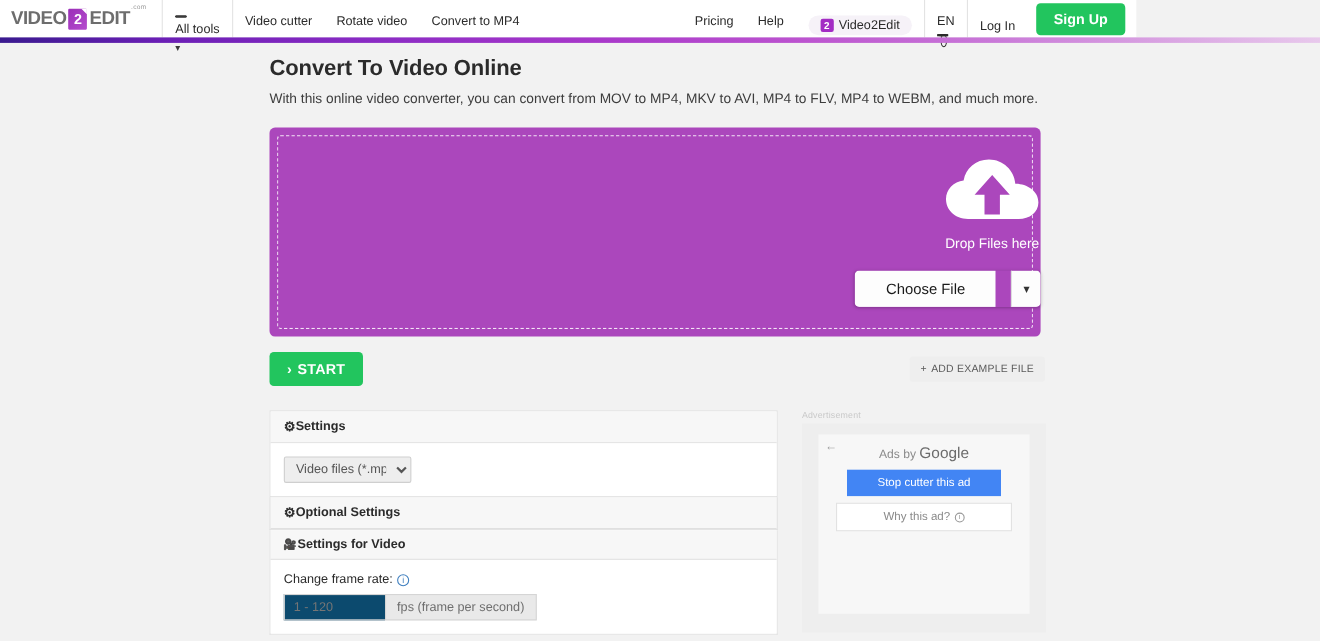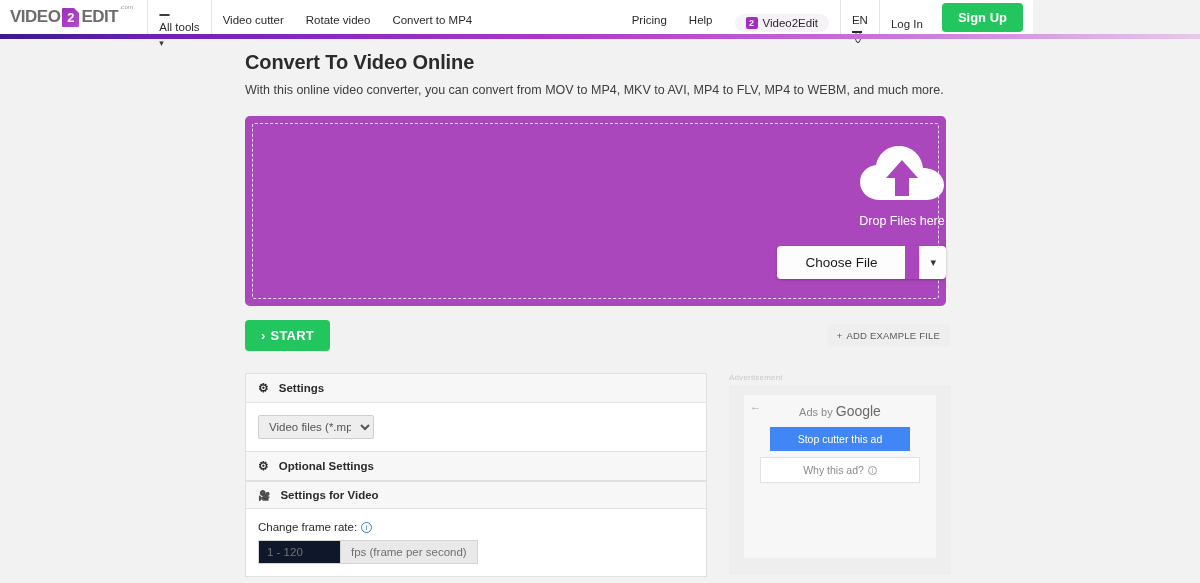--- a/index.html
+++ b/index.html
@@ -173,35 +173,35 @@
     align-items: flex-start;
   }
   .settings-col { width: 462px; }
   .panel {
     background: #fff; border: 1px solid #e0e0e0;
   }
   .panel + .panel { border-top: none; }
   .panel-head {
     background: #f7f7f7; border-bottom: 1px solid #e0e0e0;
     font-size: 11.5px; color: #2b2b2b; font-weight: bold;
-    padding: 7px 12px; display: flex; align-items: center; gap: 10px;
+    padding: 7px 12px; display: flex; align-items: center; gap: 0;
   }
   .panel-body { padding: 12px; background: #fff; }
   .field-label { font-size: 11.5px; color: #2b2b2b; margin-bottom: 7px;
     display: flex; align-items: center; gap: 4px; }
   select.fmt-select {
     font-size: 11.5px; color: #555; background: #eeeeee;
     border: 1px solid #cfcfcf; border-radius: 2px;
     padding: 4px 6px; width: 116px; font-family: "Liberation Sans", sans-serif;
   }
   .fps-row { display: flex; }
   .fps-input {
-    width: 82px; font-size: 11.5px; color: #9a9a9a;
+    width: 92px; font-size: 11.5px; color: #9a9a9a;
     border: 1px solid #d5d5d5; border-right: none;
-    padding: 5px 8px; background: #0f172a; outline: none;
+    padding: 5px 8px; background: #0c4a6e; outline: none;
     font-family: "Liberation Sans", sans-serif;
   }
   .fps-suffix {
     background: #e9e9e9; border: 1px solid #d5d5d5;
     font-size: 11.5px; color: #6f6f6f; padding: 5px 10px;
   }
   .info-i {
     display: inline-flex; align-items: center; justify-content: center;
     width: 11px; height: 11px; border: 1px solid #3f7fbf;
     border-radius: 50%; color: #3f7fbf; font-size: 8px;

